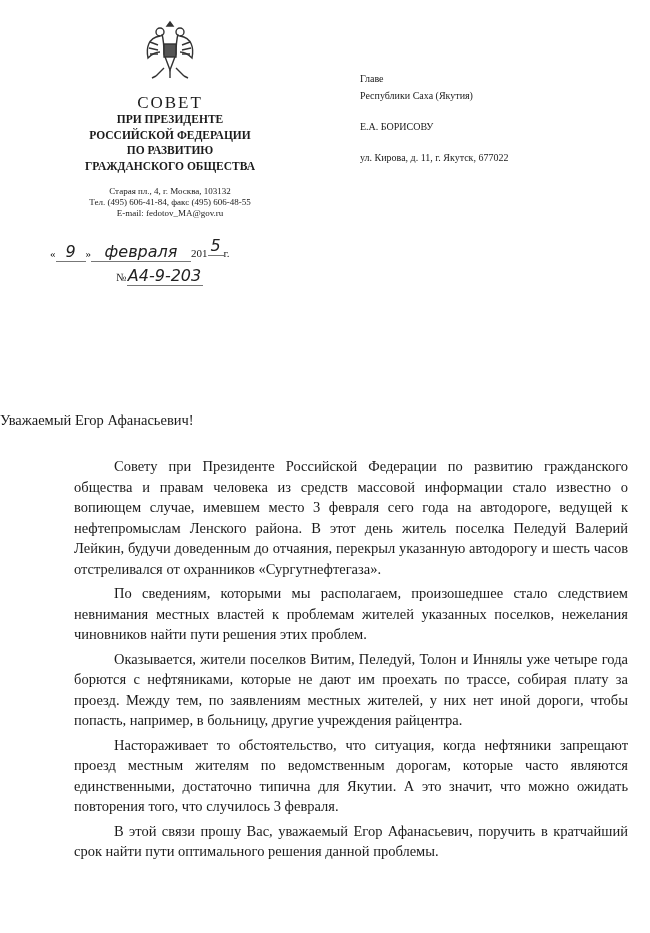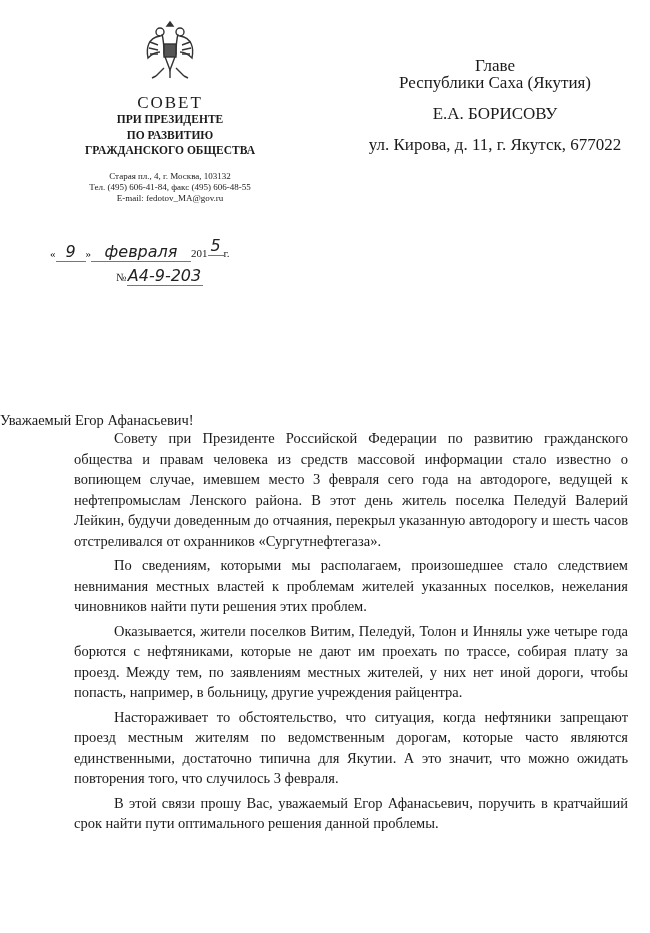--- a/index.html
+++ b/index.html
@@ -16,29 +16,29 @@
   }
   .org-line { font-weight: bold; font-size: 11.5px; line-height: 15.5px; }
   .contacts { margin-top: 12px; font-size: 9px; line-height: 11px; }
   .date-line {
     position: absolute; left: 50px; top: 242px; width: 210px; font-size: 11px; white-space: nowrap;
   }
   .hand { font-family: "DejaVu Sans", sans-serif; font-style: italic; font-size: 16px; color: #222; }
   .uline { display: inline-block; border-bottom: 1px solid #777; text-align: center; }
   .num-line { position: absolute; left: 116px; top: 266px; font-size: 11px; white-space: nowrap; }
   .recipient {
-    position: absolute; left: 360px; top: 57px; width: 270px; text-align: center;
-    font-size: 17px; line-height: 17px;
+    position: absolute; left: 360px; top: 70px; width: 270px; 
+    font-size: 10px; line-height: 17px;
   }
   .recipient .gap { height: 14px; }
   .greeting {
     position: absolute; left: 0; width: 650px; top: 412px; text-align: left; font-size: 14.5px;
   }
   .body-text {
-    position: absolute; left: 74px; top: 428px; width: 554px;
+    position: absolute; left: 74px; top: 456px; width: 554px;
     font-size: 14.5px; line-height: 20.5px; text-align: justify;
   }
   .body-text p { margin: 0 0 4px 0; text-indent: 40px; }
 </style>
 </head>
 <body>
 
 <div class="letterhead">
   <svg class="emblem" viewBox="0 0 56 64">
     <g fill="none" stroke="#333" stroke-width="1.4">
@@ -50,20 +50,21 @@
       <path d="M8 24 l8 3 M7 30 l9 2 M8 36 l8 0"></path>
       <path d="M48 24 l-8 3 M49 30 l-9 2 M48 36 l-8 0"></path>
       <path d="M20 16 C22 24 22 30 22 36 L28 52 L34 36 C34 30 34 24 36 16"></path>
       <rect x="22" y="26" width="12" height="13" fill="#555"></rect>
       <path d="M22 50 l-8 8 M34 50 l8 8 M28 52 v8"></path>
       <path d="M14 58 l-4 2 M42 58 l4 2"></path>
     </g>
   </svg>
   <div class="org-title">СОВЕТ</div>
   <div class="org-line">ПРИ ПРЕЗИДЕНТЕ</div>
+  <div class="org-line">РОССИЙСКОЙ ФЕДЕРАЦИИ</div>
   <div class="org-line">ПО РАЗВИТИЮ</div>
   <div class="org-line">ГРАЖДАНСКОГО ОБЩЕСТВА</div>
   <div class="contacts">
     <div>Старая пл., 4, г. Москва, 103132</div>
     <div>Тел. (495) 606-41-84, факс (495) 606-48-55</div>
     <div>E-mail: fedotov_MA@gov.ru</div>
   </div>
 </div>
 
 <div class="date-line">

